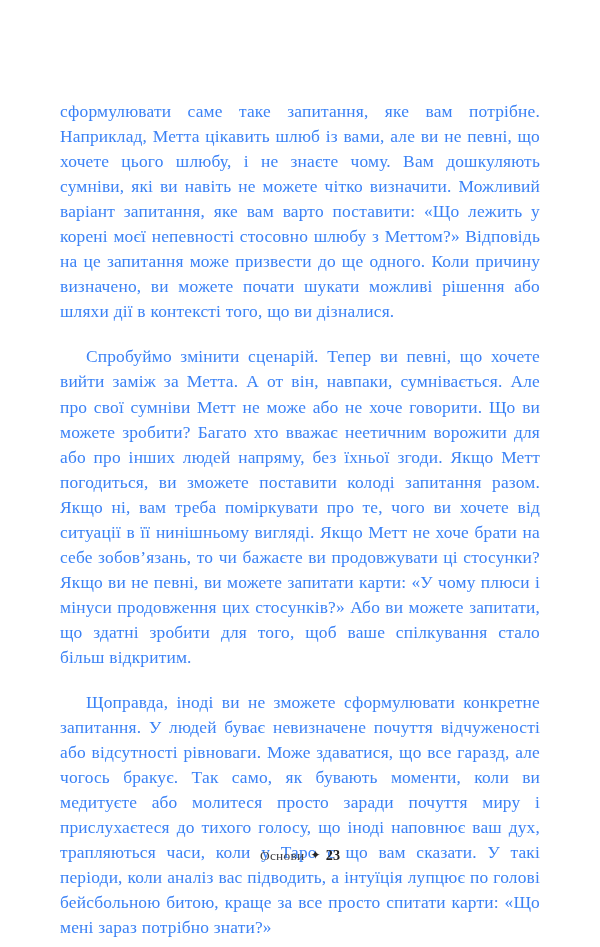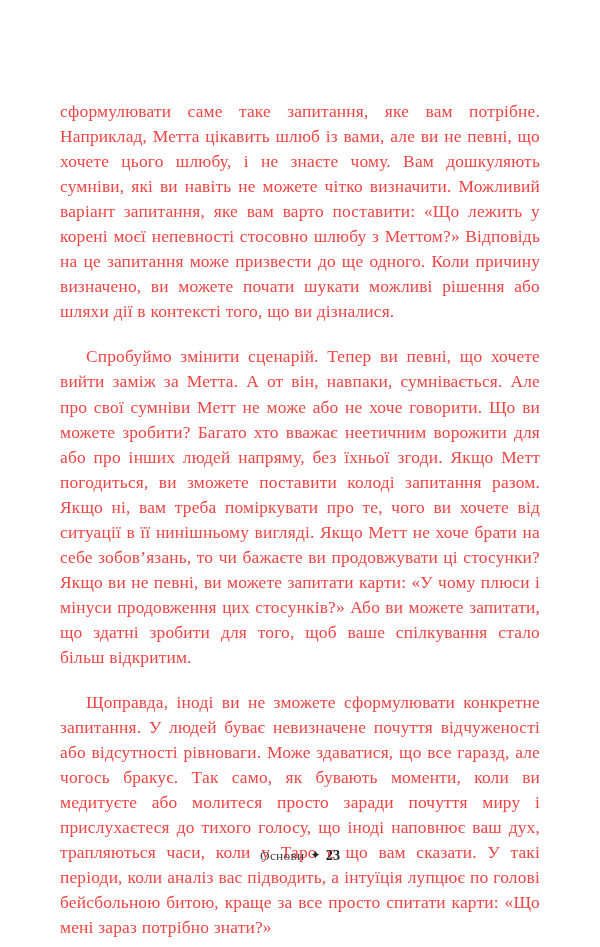--- a/index.html
+++ b/index.html
@@ -33,21 +33,21 @@
   }
 
   .para {
     margin: 0;
     text-align: justify;
     text-justify: inter-word;
     font-size: 17.4px;
     line-height: 25.05px;
     letter-spacing: 0.01em;
     word-spacing: 0.01em;
-    color: #ef4444;
+    color: #3b82f6;
     hyphens: manual;
   }
 
   .para.indent {
     text-indent: 26px;
     margin-top: 20px;
   }
 
   .footer {
     position: absolute;

